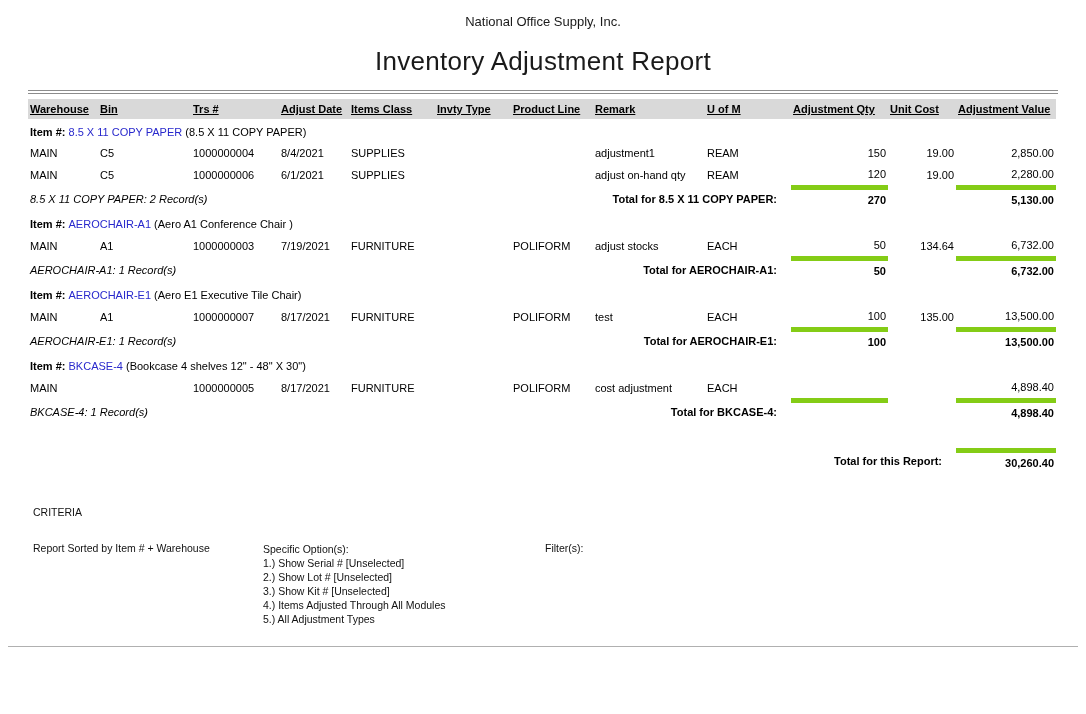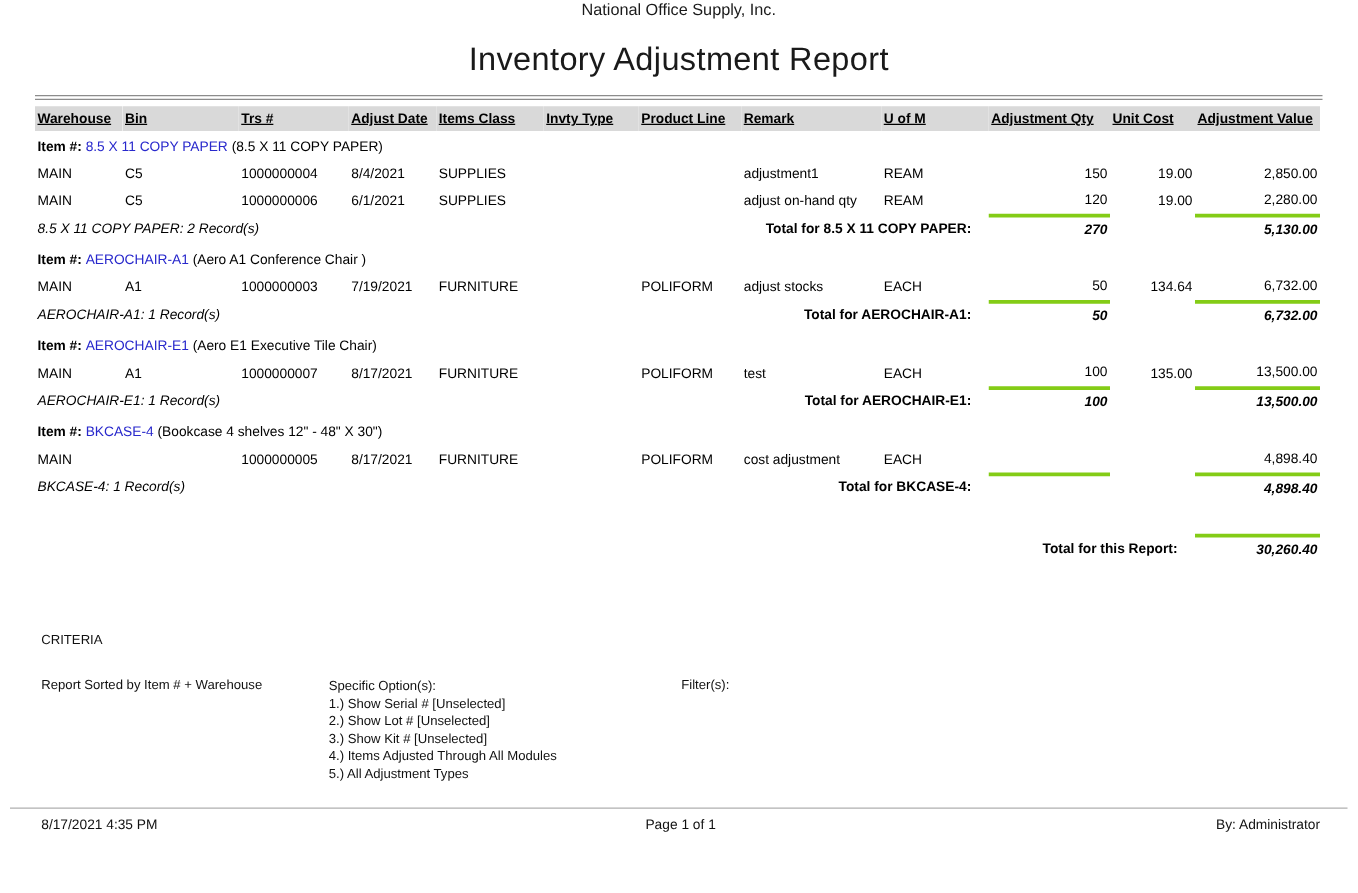--- a/index.html
+++ b/index.html
@@ -1,39 +1,39 @@
 <!DOCTYPE html>
 <html><head>
 <meta charset="utf-8">
 <style>
   * { box-sizing: border-box; }
   html,body { margin:0; padding:0; background:#fff; }
   body { width:1086px; height:714px; font-family:"Liberation Sans", sans-serif; color:#000; }
   .page { position:relative; width:1086px; height:714px; background:#fff; overflow:hidden; }
 
-  .company { text-align:center; font-size:13px; color:#1a1a1a; }
+  .company { padding-top:14px; text-align:center; font-size:13px; color:#1a1a1a; }
   .title   { text-align:center; font-size:26px; color:#1a1a1a; margin-top:17px; letter-spacing:0.3px; }
 
   .double-rule { margin:13px 28px 0 28px; height:4px;
                  border-top:1px solid #8c8c8c; border-bottom:1px solid #8c8c8c; }
 
   table.report-table { border-collapse:collapse; table-layout:fixed;
                        margin:5px 28px 0 28px; width:1028px; font-size:11px; }
   thead th { background:#d9d9d9; font-weight:bold; text-decoration:underline;
              text-align:left; padding:4px 2px; white-space:nowrap; overflow:hidden; font-size:11px; }
   thead th.num { text-align:left; padding-right:16px; }
   thead th.col-value { padding-right:0; }
   td { padding:2px 2px; line-height:17px; white-space:nowrap; overflow:hidden; font-size:11px; }
   td.num { text-align:right; }
   tr.item-row td { padding-top:5px; }
   .b { font-weight:bold; }
   .link { color:#2828cc; }
   .rec-note { font-style:italic; }
   td.total-label { font-weight:bold; text-align:right; padding-right:14px; }
-  td.sum { font-weight:bold; border-top:3px solid #84cc16;font-style:italic; }
+  td.sum { font-weight:bold; border-top:5px solid #84cc16; }
   td.spacer { height:26px; padding:0; }
 
   .criteria { position:absolute; left:33px; top:506px; font-size:10.5px; color:#111; width:1020px; }
   .criteria-heading { font-size:10.5px; }
   .criteria-row { position:relative; margin-top:24px; }
   .crit-sorted  { position:absolute; left:0; top:0; white-space:nowrap; }
   .crit-options { position:absolute; left:230px; top:0; line-height:14px; white-space:nowrap; }
   .crit-filters { position:absolute; left:512px; top:0; white-space:nowrap; }
 
   .footer-rule { position:absolute; left:8px; width:1070px; top:646px; border-top:1px solid #b0b0b0; }
@@ -214,19 +214,14 @@
         <div>2.) Show Lot # [Unselected]</div>
         <div>3.) Show Kit # [Unselected]</div>
         <div>4.) Items Adjusted Through All Modules</div>
         <div>5.) All Adjustment Types</div>
       </div>
       <div class="crit-filters">Filter(s):</div>
     </div>
   </div>
 
   <div class="footer-rule"></div>
-  <div class="footer">
-    <span>8/17/2021 4:35 PM</span>
-    <span class="f-center">Page 1 of 1</span>
-    <span class="f-right">By: Administrator</span>
-  </div>
 
 </div>
 
 </body></html>

